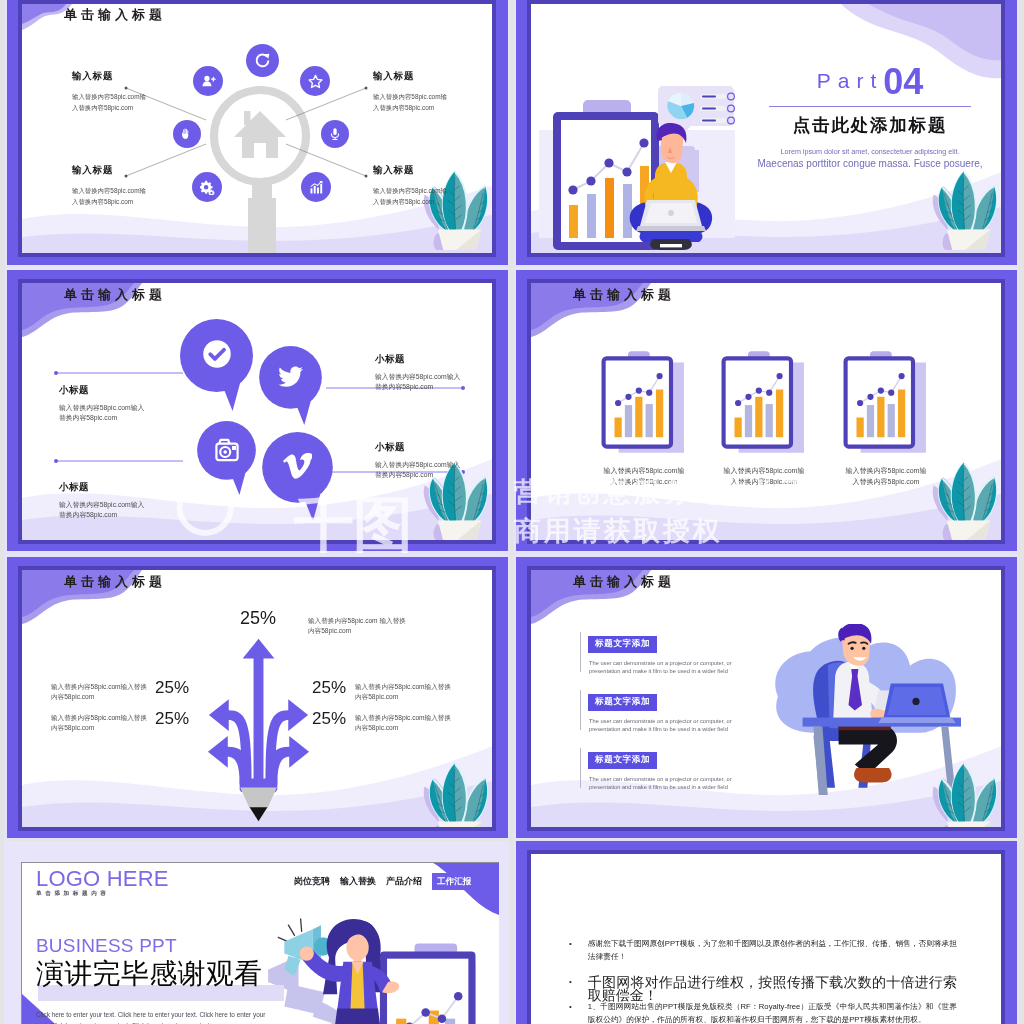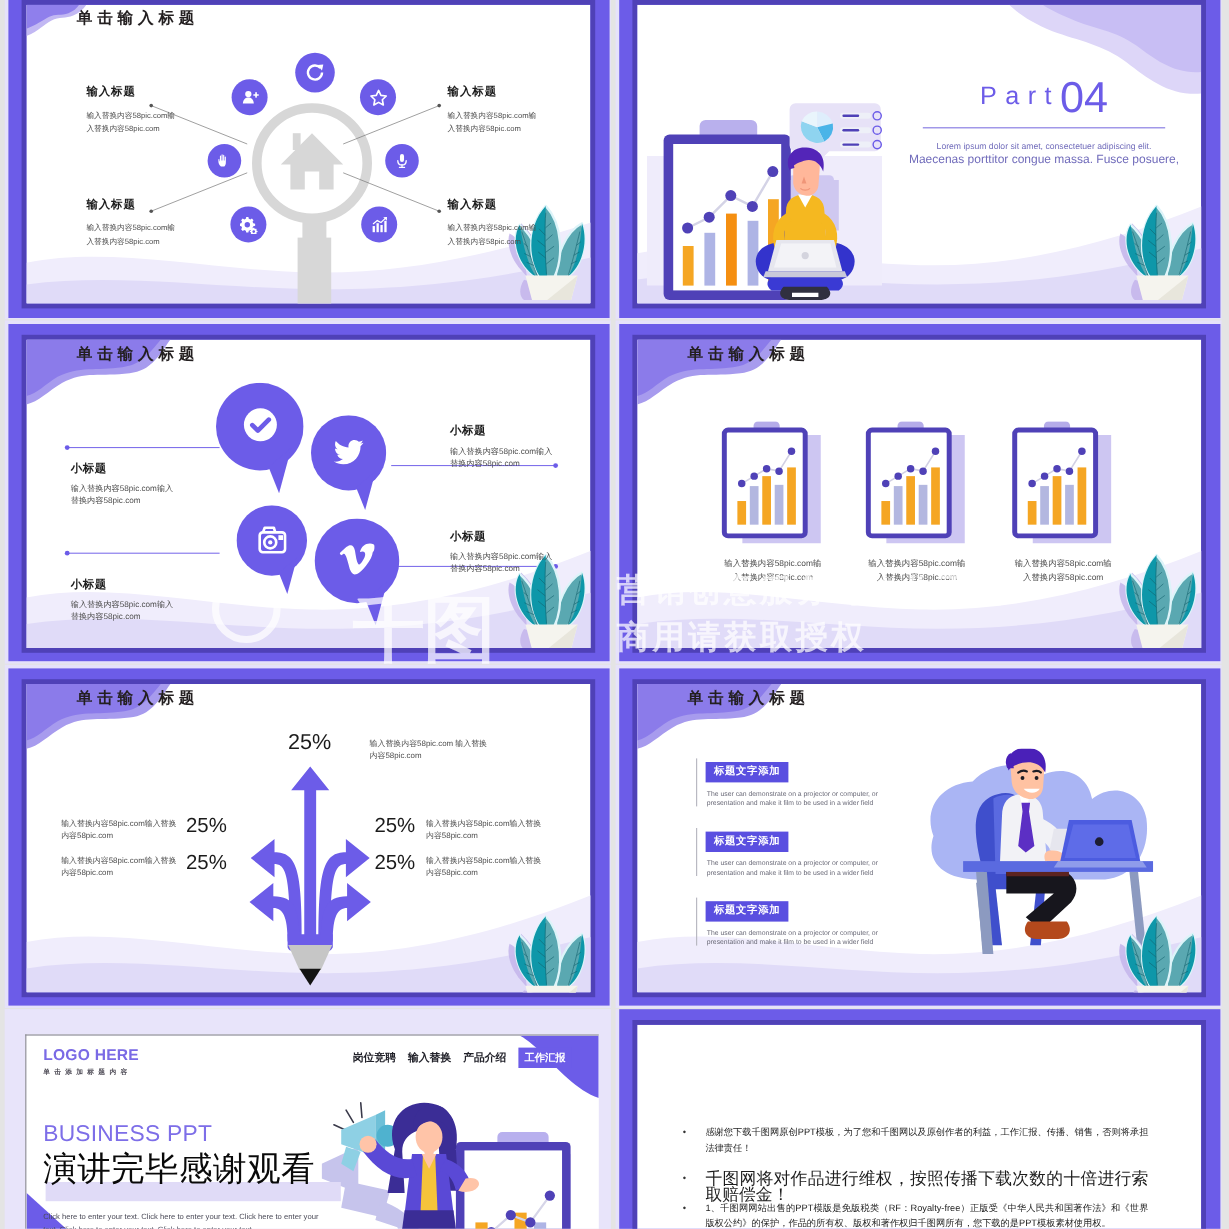--- a/index.html
+++ b/index.html
@@ -292,22 +292,23 @@
   <path d="M128 115 C130 117 134 117 136 115" stroke="#f09578" stroke-width="1" fill="none"></path>
   <path d="M116 136 C106 142 103 154 107 166 L117 166 C113 154 114 146 121 142 Z" fill="#f5b820"></path>
   <path d="M148 136 C158 142 161 154 157 166 L147 166 C151 154 150 146 143 142 Z" fill="#f5b820"></path>
   <path d="M108 158 L156 158 L163 184 L101 184 Z" fill="#e6e6ee"></path>
   <path d="M112 161 L153 161 L158 181 L106 181 Z" fill="#f3f3f7"></path>
   <circle cx="132" cy="171" r="3" fill="#d4d4de"></circle>
   <path d="M99 184 L165 184 L167 189 L97 189 Z" fill="#c9c9da"></path>
  </g>
 </svg>
         <div class="abs" style="left:220px;top:56px;width:238px;text-align:center;z-index:20">
- <div style="color:#6c5ce8;white-space:nowrap;line-height:42px;height:46px"><span style="letter-spacing:7px;font-size:21px;font-weight:400;vertical-align:6px">Part</span><span style="font-size:36px;font-weight:400;letter-spacing:0">04</span></div>
+ <div style="color:#6c5ce8;white-space:nowrap;line-height:42px;height:46px"><span style="letter-spacing:7px;font-size:21px;font-weight:400;vertical-align:6px">Part</span><span style="font-size:36px;font-weight:700;letter-spacing:0">04</span></div>
  <div style="height:1.1px;background:#8b7fe3;margin:0 18px"></div>
+ <div style="font-size:17.5px;font-weight:bold;color:#141418;margin-top:6px;letter-spacing:1.8px">点击此处添加标题</div>
  <div style="font-size:7.2px;color:#716cbb;margin-top:9px;line-height:11.6px">Lorem ipsum dolor sit amet, consectetuer adipiscing elit.</div>
  <div style="font-size:10px;color:#716cbb;line-height:11.6px">Maecenas porttitor congue massa. Fusce posuere,</div>
 </div>
       </div>
     </div>
     <div class="abs" style="left:7px;top:270px;width:501px;height:281px;background:#6c5ce8;z-index:2">
       <div class="canvas" style="left:15px;top:13px;width:470px;height:257px">
         <svg class="abs" style="left:0;top:0;z-index:1" width="200" height="80" viewBox="0 0 200 80">
  <path d="M0 0 L120 0 C110 14 104 26 86 28 C62 31 48 26 30 36 C18 43 10 52 0 54 Z" fill="#a79bee"></path>
  <path d="M0 0 L112 0 C102 12 96 21 80 23 C58 26 44 22 26 31 C16 37 9 45 0 47 Z" fill="#8b7bea"></path>
@@ -746,21 +747,21 @@
     </div>
     <div class="abs" style="left:4px;top:841px;width:505px;height:183px;background:#e8e4fa;z-index:3;overflow:hidden">
       <div class="abs" style="left:17px;top:21px;width:478px;height:170px;background:#fff;border-left:1.4px solid #8e8e99;border-top:1.4px solid #8e8e99;overflow:hidden">
         <svg class="abs" style="right:0;top:0;z-index:1" width="130" height="64" viewBox="0 0 130 64">
  <path d="M130 0 L130 52 C112 46 96 28 80 12 C72 5 68 2 64 0 Z" fill="#6c5ce8"></path>
 </svg>
         <svg class="abs" style="left:0;bottom:0;z-index:1" width="64" height="64" viewBox="0 0 64 64">
  <path d="M0 26 L0 64 L42 64 Z" fill="#6c5ce8"></path>
 </svg>
         <div class="abs" style="left:14px;top:6px;z-index:10">
- <div style="font-size:13px;color:#7a6ae5;letter-spacing:0.2px;font-weight:700;line-height:19px">LOGO HERE</div>
+ <div style="font-size:22px;color:#7a6ae5;letter-spacing:0.2px;font-weight:400;line-height:19px">LOGO HERE</div>
  <div style="font-size:5.6px;color:#4d4a55;letter-spacing:3.6px;margin-top:2px;font-weight:bold">单击添加标题内容</div>
 </div>
         <div class="abs" style="left:272px;top:10px;z-index:10;display:flex;gap:10px;align-items:center">
  <span style="font-size:9px;color:#22222a;font-weight:bold;white-space:nowrap">岗位竞聘</span>
  <span style="font-size:9px;color:#22222a;font-weight:bold;white-space:nowrap">输入替换</span>
  <span style="font-size:9px;color:#22222a;font-weight:bold;white-space:nowrap">产品介绍</span>
  <span style="font-size:8.6px;color:#fff;background:#6c5ce8;padding:2.5px 5px;font-weight:bold;white-space:nowrap">工作汇报</span>
 </div>
         <div class="abs" style="left:16px;top:122px;width:246px;height:16px;background:#e0dbf7;z-index:8"></div>
         <div class="abs" style="left:14px;top:72px;z-index:10">

